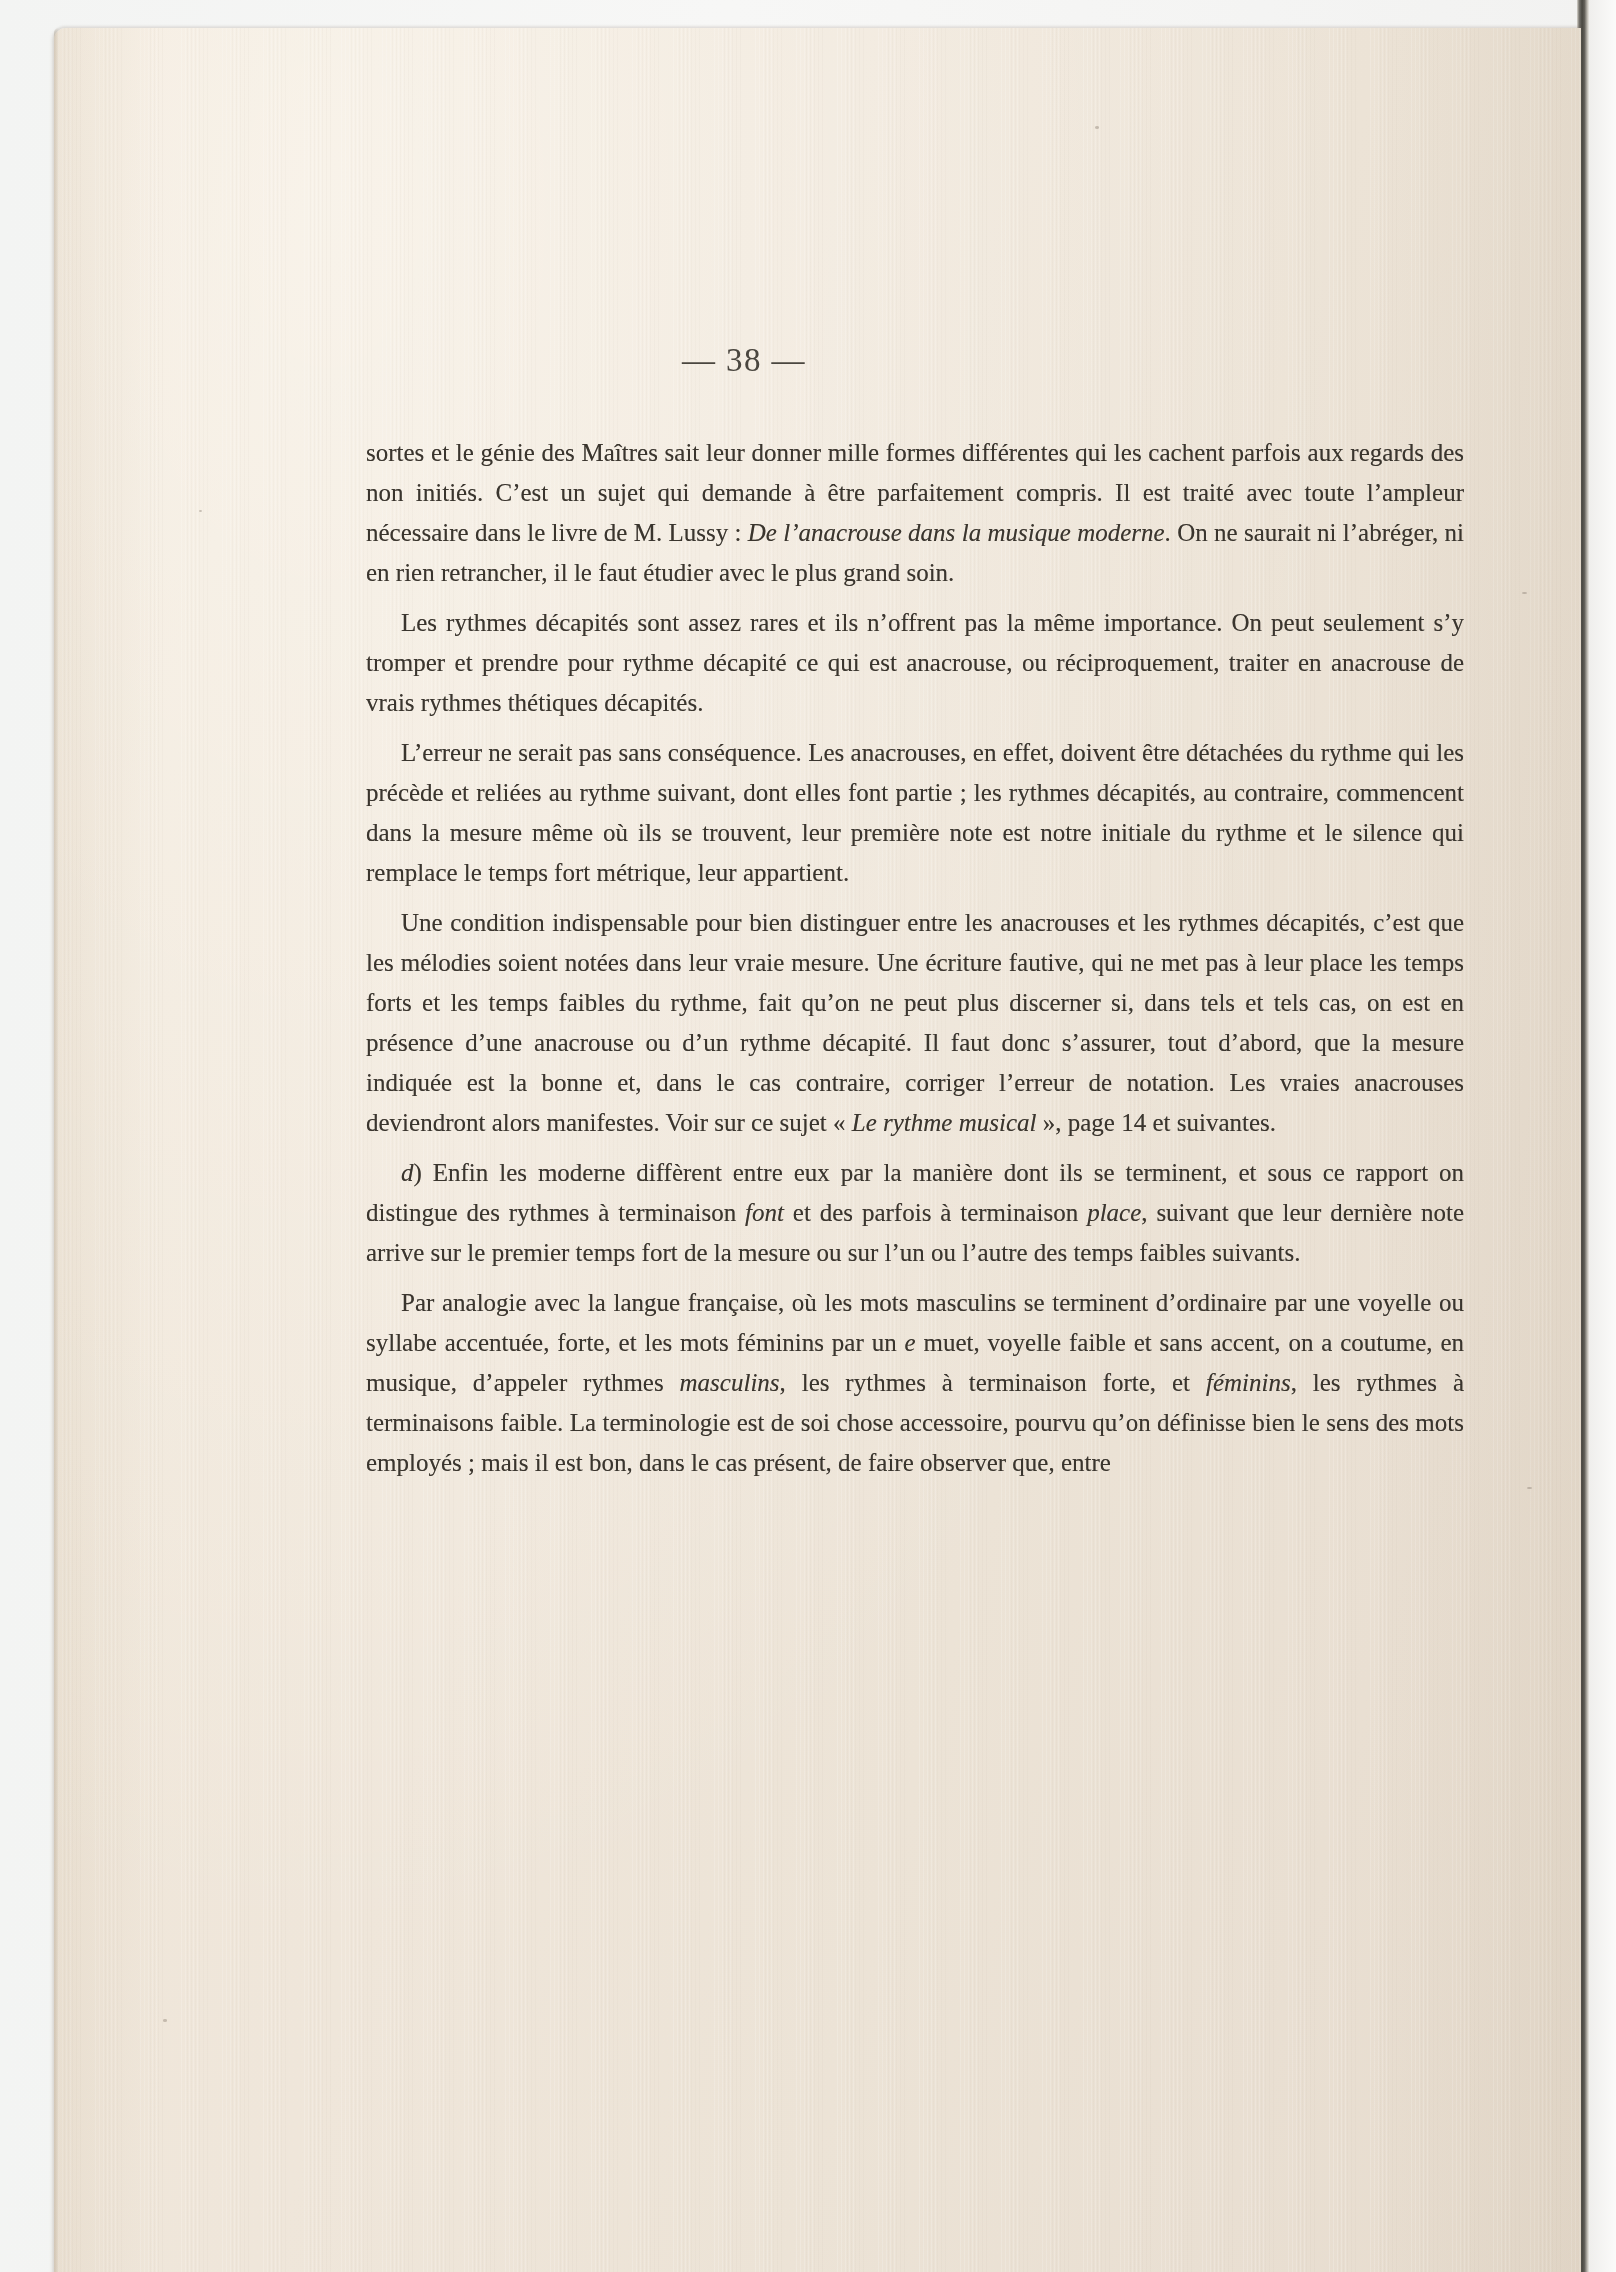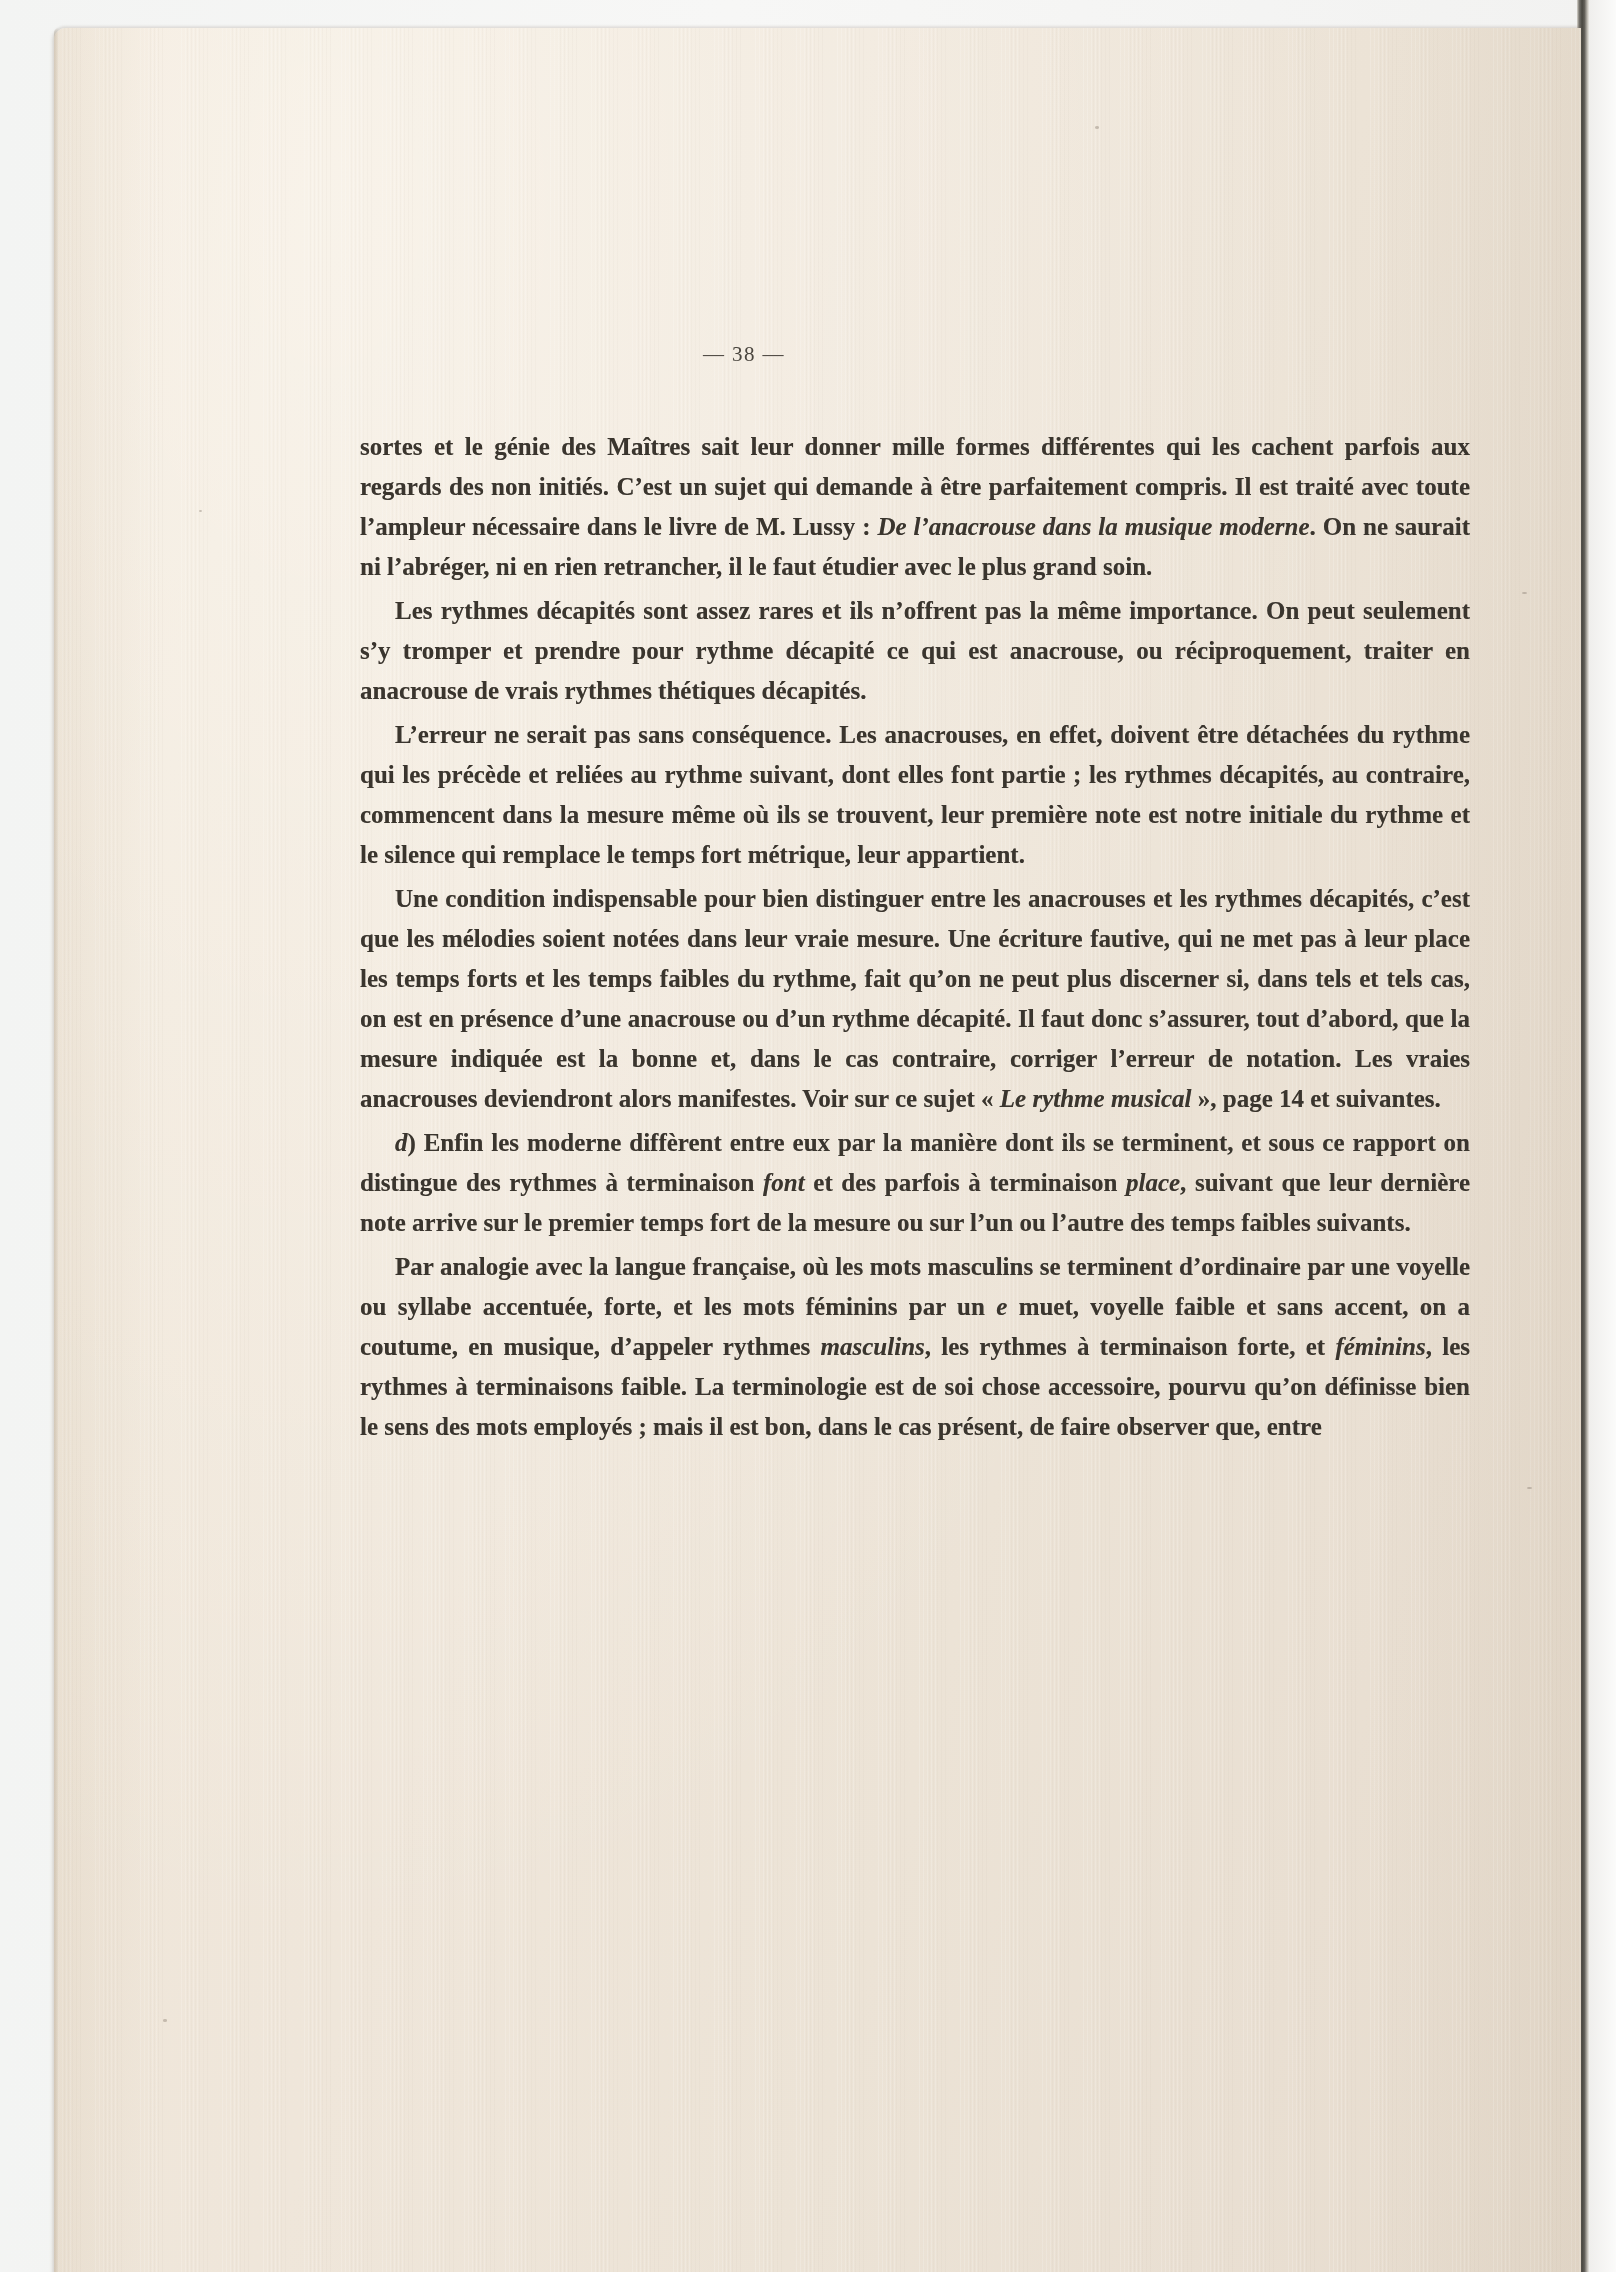--- a/index.html
+++ b/index.html
@@ -105,42 +105,41 @@
     pointer-events: none;
   }
 
   
   #page-folio {
     position: absolute;
     left: 0;
     top: 314px;
     width: 1380px;
     text-align: center;
-    font-size: 21px;
+    font-size: 33px;
     letter-spacing: 1.4px;
     color: #4a463f;
   }
 
   
   #text-column {
     position: absolute;
     left: 302px;
     top: 395px;
     width: 1118px;
     color: #3a352e;
     font-size: 25px;
     line-height: 40px;
     text-align: justify;
     text-justify: inter-word;
   }
   #text-column p {
-    margin: 4px;
+    margin: 10px;
     text-indent: 35px;
     hyphens: manual;
-    font-weight: bold;
   }
   #text-column p.no-indent { text-indent: 0; }
   #text-column i { font-style: italic; }
 
   
   #text-column {
     text-shadow: 0 0 0.3px rgba(58,53,46,.45);
   }
 
   

